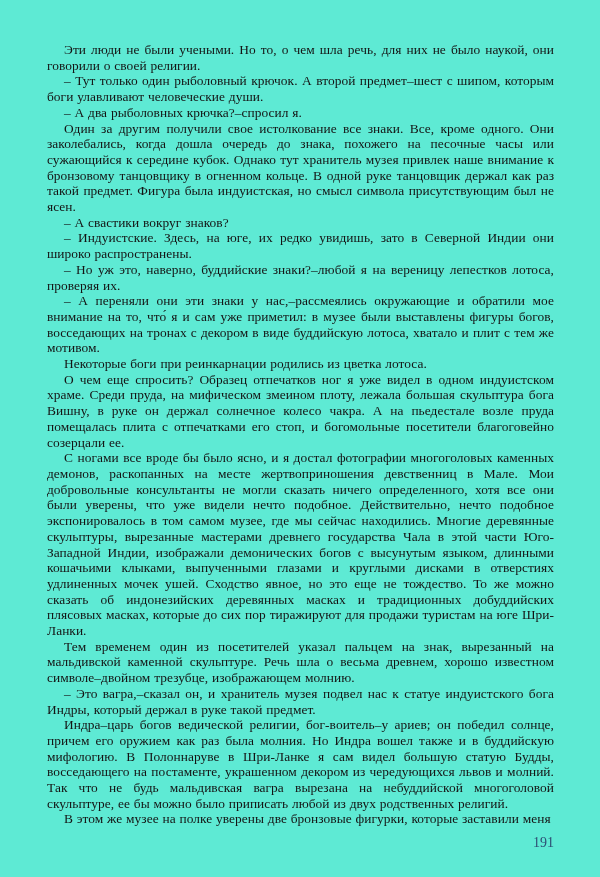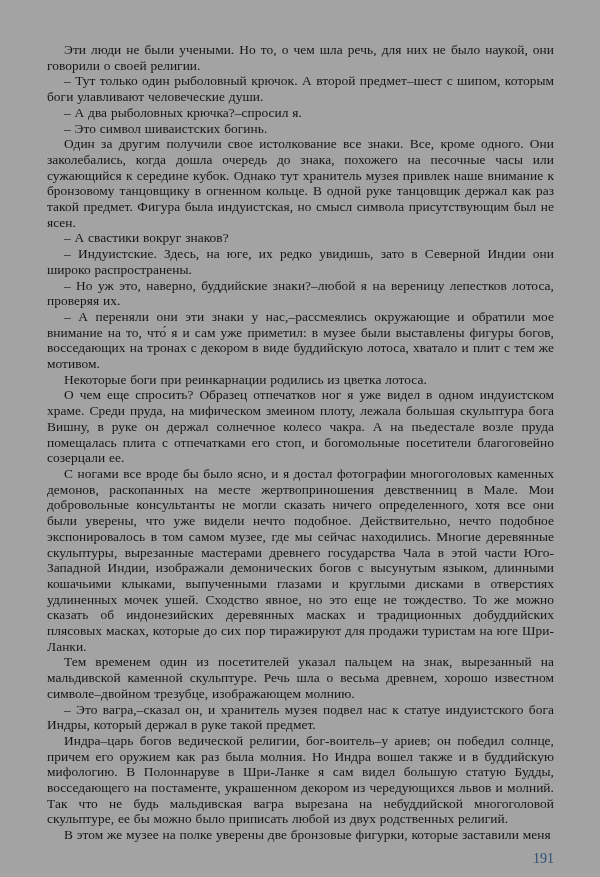--- a/index.html
+++ b/index.html
@@ -1,21 +1,21 @@
 <!DOCTYPE html>
 <html lang="ru"><head>
 <meta charset="utf-8">
 <style>
   html, body { margin: 0; padding: 0; background: #ffffff; }
   .page {
     position: relative;
     width: 600px;
     height: 877px;
     box-sizing: border-box;
-    background: #a3a3a3;
+    background: #5eead4;
     padding: 42px 46px 0 47px;
     font-family: "Liberation Serif", serif;
     font-size: 13.4px;
     line-height: 15.7px;
     color: #141414;
     overflow: hidden;
   }
   .text-column { width: 100%; }
   .para {
     margin: 0;
@@ -33,21 +33,20 @@
   }
 </style>
 </head>
 <body>
 
 <div class="page">
   <div class="text-column">
     <p class="para">Эти люди не были учеными. Но то, о чем шла речь, для них не было наукой, они говорили о своей религии.</p>
     <p class="para">– Тут только один рыболовный крючок. А второй предмет–шест с шипом, которым боги улавливают человеческие души.</p>
     <p class="para">– А два рыболовных крючка?–спросил я.</p>
-    <p class="para">– Это символ шиваистских богинь.</p>
     <p class="para">Один за другим получили свое истолкование все знаки. Все, кроме одного. Они заколебались, когда дошла очередь до знака, похожего на песочные часы или сужающийся к середине кубок. Однако тут хранитель музея привлек наше внимание к бронзовому танцовщику в огненном кольце. В одной руке танцовщик держал как раз такой предмет. Фигура была индуистская, но смысл символа присутствующим был не ясен.</p>
     <p class="para">– А свастики вокруг знаков?</p>
     <p class="para">– Индуистские. Здесь, на юге, их редко увидишь, зато в Северной Индии они широко распространены.</p>
     <p class="para">– Но уж это, наверно, буддийские знаки?–любой я на вереницу лепестков лотоса, проверяя их.</p>
     <p class="para">– А переняли они эти знаки у нас,–рассмеялись окружающие и обратили мое внимание на то, что́ я и сам уже приметил: в музее были выставлены фигуры богов, восседающих на тронах с декором в виде буддийскую лотоса, хватало и плит с тем же мотивом.</p>
     <p class="para">Некоторые боги при реинкарнации родились из цветка лотоса.</p>
     <p class="para">О чем еще спросить? Образец отпечатков ног я уже видел в одном индуистском храме. Среди пруда, на мифическом змеином плоту, лежала большая скульптура бога Вишну, в руке он держал солнечное колесо чакра. А на пьедестале возле пруда помещалась плита с отпечатками его стоп, и богомольные посетители благоговейно созерцали ее.</p>
     <p class="para">С ногами все вроде бы было ясно, и я достал фотографии многоголовых каменных демонов, раскопанных на месте жертвоприношения девственниц в Мале. Мои добровольные консультанты не могли сказать ничего определенного, хотя все они были уверены, что уже видели нечто подобное. Действительно, нечто подобное экспонировалось в том самом музее, где мы сейчас находились. Многие деревянные скульптуры, вырезанные мастерами древнего государства Чала в этой части Юго-Западной Индии, изображали демонических богов с высунутым языком, длинными кошачьими клыками, выпученными глазами и круглыми дисками в отверстиях удлиненных мочек ушей. Сходство явное, но это еще не тождество. То же можно сказать об индонезийских деревянных масках и традиционных добуддийских плясовых масках, которые до сих пор тиражируют для продажи туристам на юге Шри-Ланки.</p>
     <p class="para">Тем временем один из посетителей указал пальцем на знак, вырезанный на мальдивской каменной скульптуре. Речь шла о весьма древнем, хорошо известном символе–двойном трезубце, изображающем молнию.</p>
     <p class="para"><span>– Это </span><span class="ital">вагра</span><span>,–сказал он, и хранитель музея подвел нас к статуе индуистского бога Индры, который держал в руке такой предмет.</span></p>

